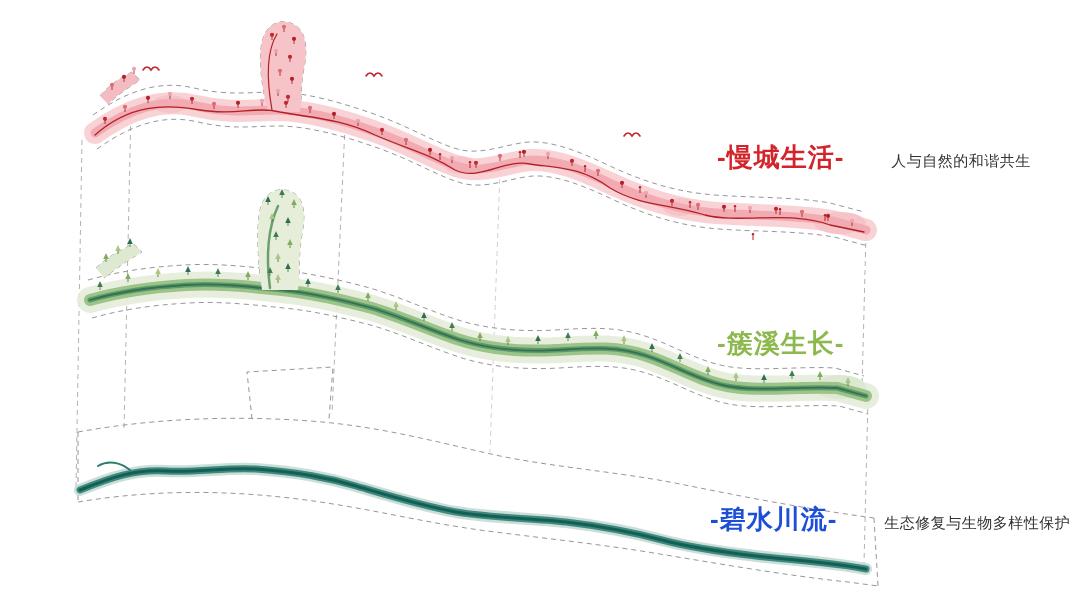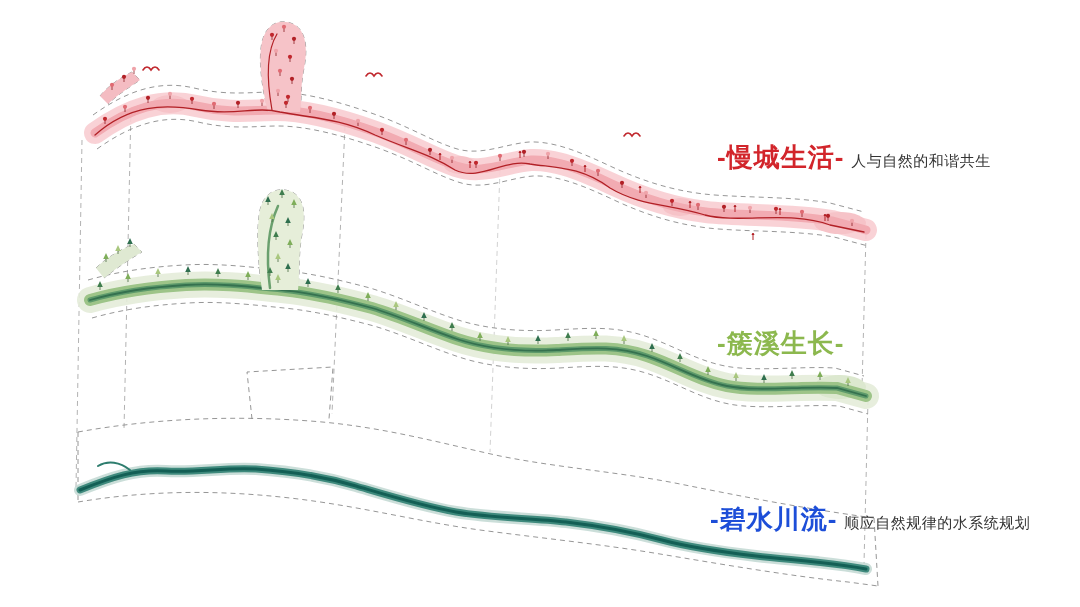--- a/index.html
+++ b/index.html
@@ -3,21 +3,21 @@
 <meta charset="utf-8">
 <style>
   html,body{margin:0;padding:0;background:#ffffff;}
   #stage{
     position:relative;width:1080px;height:607px;background:#ffffff;overflow:hidden;
     font-family:"Liberation Sans","DejaVu Sans",sans-serif;
   }
   #scene{position:absolute;left:0;top:0;}
   .layer-label{position:absolute;display:flex;align-items:baseline;gap:7px;white-space:nowrap;}
   .layer-title{font-weight:bold;font-size:26px;letter-spacing:1px;}
-  .layer-subtitle{font-size:15px;color:#333333;font-weight:500;letter-spacing:0.5px;}
+  .layer-subtitle{font-size:15px;color:#333333;font-weight:500;letter-spacing:0.5px;margin-left:40px;}
   #label-1{left:717px;top:140px;}
   #label-2{left:717px;top:326px;gap:20px;}
   #label-3{left:710px;top:502px;}
 </style>
 </head>
 <body>
 
 <div id="stage">
 
   <svg id="scene" width="1080" height="607" viewBox="0 0 1080 607">
@@ -289,15 +289,15 @@
 
   <div class="layer-label" id="label-1">
     <span class="layer-title" style="color: rgb(210, 37, 43);">-慢城生活-</span>
     <span class="layer-subtitle">人与自然的和谐共生</span>
   </div>
   <div class="layer-label" id="label-2">
     <span class="layer-title" style="color: rgb(140, 184, 78);">-簇溪生长-</span>
   </div>
   <div class="layer-label" id="label-3">
     <span class="layer-title" style="color: #1d4ed8;">-碧水川流-</span>
-    <span class="layer-subtitle">顺应自然规律的水系统规划</span>
+    <span class="layer-subtitle">生态修复与生物多样性保护</span>
   </div>
 </div>
 
 </body></html>

